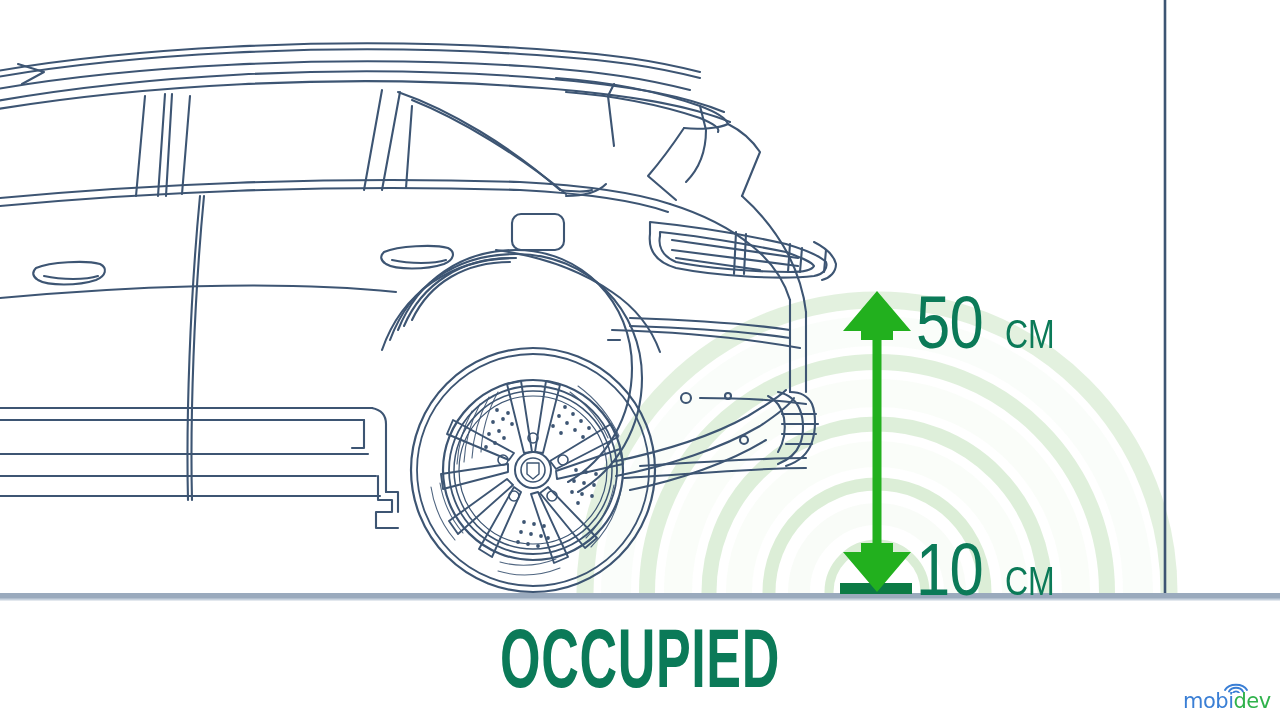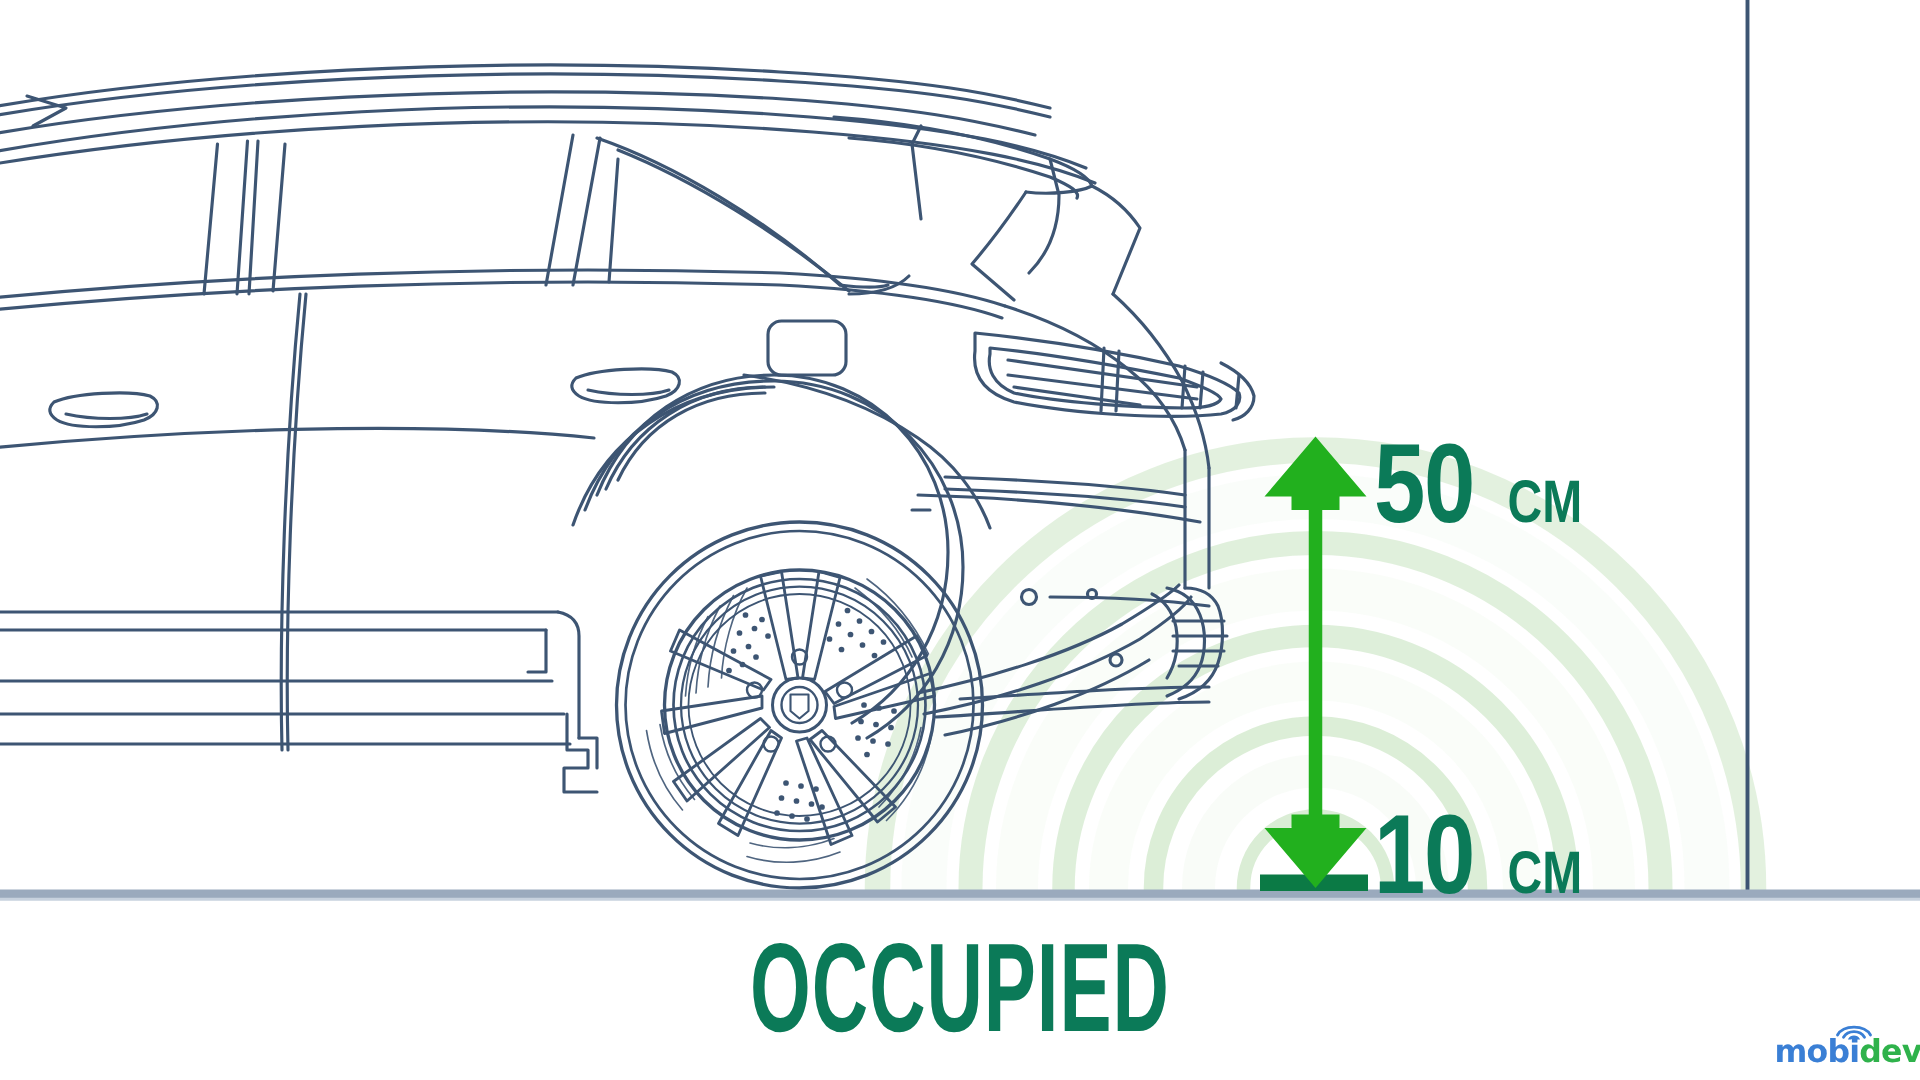--- a/index.html
+++ b/index.html
@@ -18,21 +18,21 @@
     width:1280px;height:720px;
     display:block;
   }
   
   .measure-label{
     position:absolute;
     display:flex;
     align-items:baseline;
     color:#0b7a58;
     font-family:"Liberation Sans", sans-serif;
-    font-weight:bold;
+    font-weight:normal;
     white-space:nowrap;
     user-select:none;
   }
   .measure-label .num{
     font-size:75px;
     line-height:0.82;
     letter-spacing:-1px;
     transform:scaleX(0.82);
     transform-origin:left bottom;
   }
@@ -66,21 +66,21 @@
   
   #logo{
     position:absolute;
     left:1183px; top:682px;
     width:92px; height:30px;
   }
   #logo .wordmark{
     position:absolute;
     left:0; bottom:0;
     font-family:"DejaVu Sans", sans-serif;
-    font-weight:bold;
+    font-weight:normal;
     font-size:21px;
     letter-spacing:-0.5px;
     line-height:1;
     white-space:nowrap;
   }
   #logo .part-a{color:#3a7fd5;}
   #logo .part-b{color:#2fb24b;}
   #logo .wifi{
     position:absolute;
     left:40px; top:-3px;

